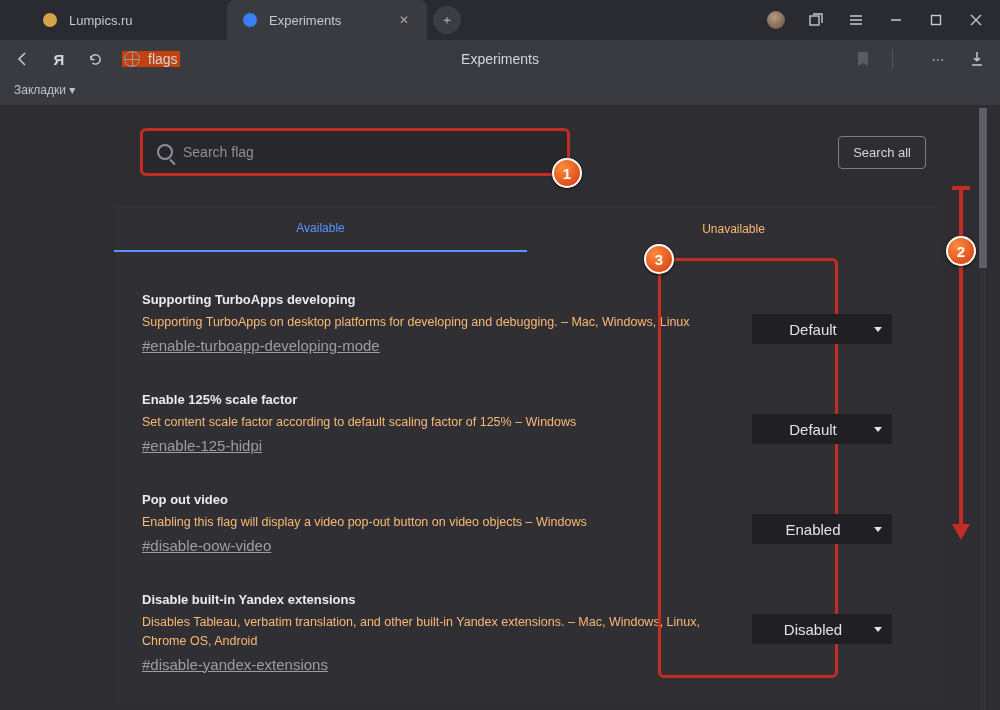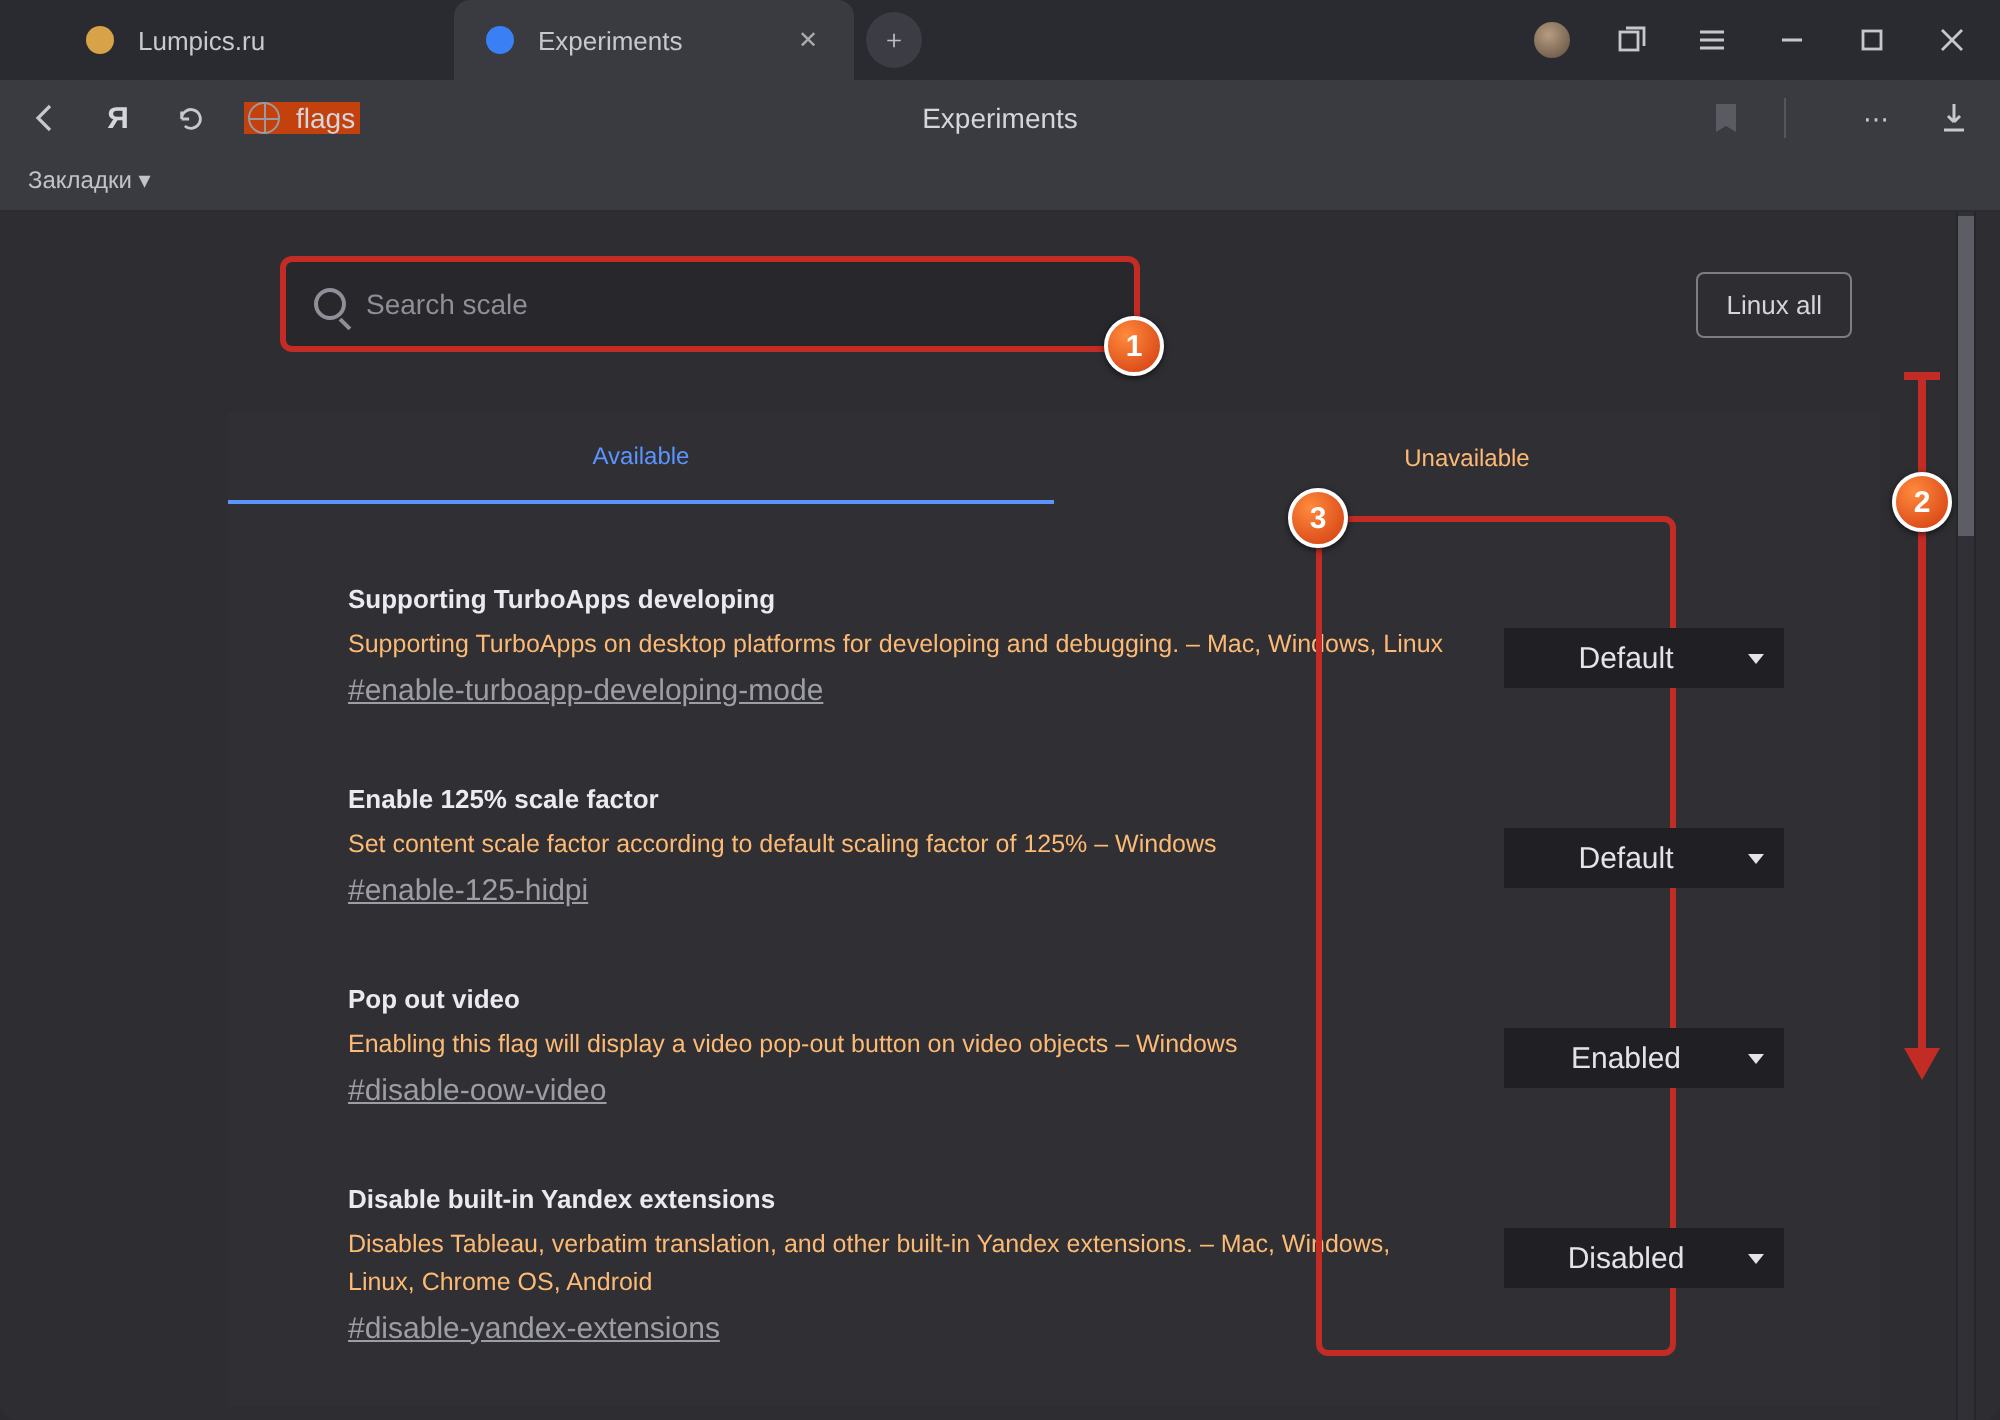--- a/index.html
+++ b/index.html
@@ -43,21 +43,21 @@
   .mag { width:16px;height:16px;border:2px solid #8f8f98;border-radius:50%;position:relative; flex-shrink:0;}
   .mag:after{content:"";position:absolute;right:-5px;bottom:-5px;width:7px;height:2px;background:#8f8f98;transform:rotate(45deg);}
   .search-ph { color:#8f8f98; font-size:14px; }
   .resetbtn { margin-left:auto; margin-right:52px; padding:8px 14px; border:1px solid #7d7d86; border-radius:4px; background:transparent; color:#d5d5dc; font-size:13px; }
   .content-card { margin: 30px 38px 0 114px; background:#2f2f34; padding-bottom:20px; }
   .tabs { display:flex; height:46px; }
   .ftab { flex:1; display:flex; align-items:center; justify-content:center; font-size:12px;text-align:center; }
   .ftab.available { color:#5b94ff; border-bottom:2px solid #5b94ff; }
   .ftab.unavailable { color:#fdba74; }
   .flags-body { position:relative; padding: 40px 28px 10px 28px; }
-  .flag { display:flex; gap:24px; margin-bottom:38px;margin-left:32px; }
+  .flag { display:flex; gap:24px; margin-bottom:38px; }
   .flag-text { flex:1; }
   .flag-title { color:#eaeaf0; font-weight:600; font-size:13px; margin-bottom:6px; }
   .flag-desc { color:#fdba74; font-size:12.5px; line-height:1.45; margin-bottom:6px; }
   .flag-anchor { color:#9d9da6; font-size:15px; text-decoration:underline; }
   .sel-col { width:160px; display:flex; align-items:flex-start; padding-top:22px; }
   .sel { width:140px; height:30px; background:#1f1f24; display:flex; align-items:center; justify-content:center; gap:14px; color:#e3e3ea; font-size:15px; position:relative; padding-right:18px;}
   .sel:after{content:"";position:absolute;right:10px;top:13px;border-left:4px solid transparent;border-right:4px solid transparent;border-top:5px solid #e3e3ea;}
   
   .badge { position:absolute; width:30px; height:30px; border-radius:50%; background:radial-gradient(circle at 35% 30%, #ff8a3c, #d13a10); border:2px solid #fff; color:#fff; font-weight:700; font-size:15px; display:flex; align-items:center; justify-content:center; box-shadow:0 1px 3px rgba(0,0,0,.6); z-index:50;}
   .red-outline-sel { position:absolute; border:3px solid #c32c24; border-radius:6px; pointer-events:none; }
@@ -151,25 +151,25 @@
     <span>Закладки ▾</span>
   </div>
 
   <div class="viewport">
     <div class="page">
 
       <div class="topbar">
         <div class="searchwrap">
           <div class="searchbox">
             <span class="mag"></span>
-            <span class="search-ph">Search scale</span>
+            <span class="search-ph">Search flag</span>
           </div>
           <span class="badge" style="left:412px; top:30px;">1</span>
         </div>
-        <button class="resetbtn">Linux all</button>
+        <button class="resetbtn">Search all</button>
       </div>
 
       <div class="content-card">
         <div class="tabs">
           <div class="ftab available">Available</div>
           <div class="ftab unavailable">Unavailable</div>
         </div>
 
         <div class="flags-body">
 

